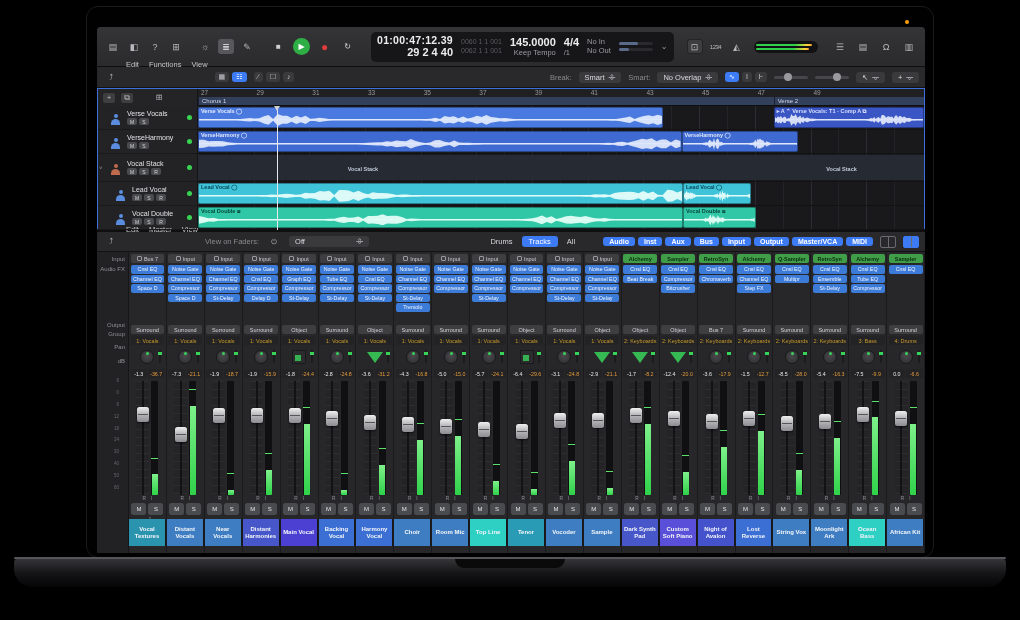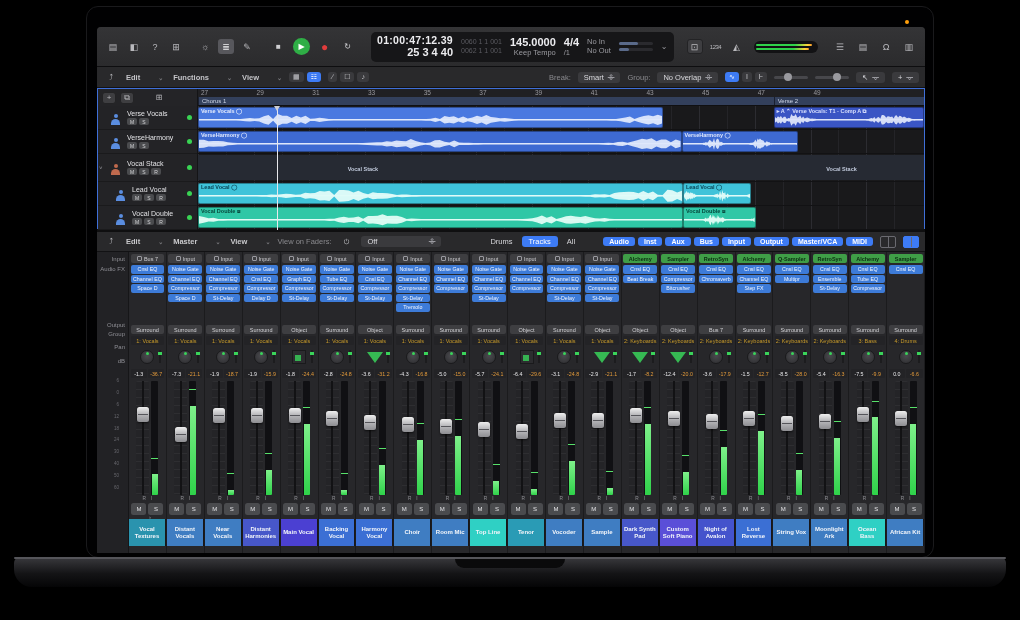--- a/index.html
+++ b/index.html
@@ -30,21 +30,21 @@
   .lcd .sub{font-size:7.5px;color:#9a9aa0;}
   .cpu{display:flex;flex-direction:column;gap:3px;}
   .cpu .bar{width:34px;height:3px;background:#2a2a2e;border-radius:2px;position:relative;}
   .cpu .bar i{position:absolute;left:0;top:0;height:100%;border-radius:2px;background:#5a6a8a;}
   .chev{color:#9a9aa0;font-size:8px;}
   .mmeter{width:64px;height:12px;background:#121214;border-radius:6px;margin-left:4px;position:relative;overflow:hidden;}
   .mmeter i{position:absolute;left:2px;top:3px;height:2.5px;border-radius:2px;background:linear-gradient(90deg,#2fd24a 70%,#ffd43a 92%,#ff9f2a);}
   .mmeter i.b2{top:7px;}
   
   .ttb{height:21px;background:#29292b;border-bottom:1px solid #121214;display:flex;align-items:center;padding:0 6px;gap:7px;font-size:7.5px;color:#c4c4c8;}
-  .menu{display:flex;align-items:center;gap:18px;font-weight:bold;}
+  .menu{display:flex;align-items:center;gap:18px;font-weight:normal;flex-direction:column;}
   .menu s{color:#7a7a7e;text-decoration:none;font-size:6px;}
   .tool{padding:1px 4px;border-radius:3px;background:#3a3a3d;font-size:7px;}
   .tool.blue{background:#3d7bf5;color:#fff;}
   .lbl{color:#8a8a8e;}
   .pill{background:#3a3a3d;border-radius:3px;padding:1px 6px;color:#dadade;display:flex;gap:4px;align-items:center;}
   .slider{width:34px;height:3px;background:#47474b;border-radius:2px;position:relative;}
   .slider i{position:absolute;top:-2.5px;width:8px;height:8px;border-radius:50%;background:#99999e;}
   
   .tracks{height:141px;border:1px solid #3f6fd8;background:#1b1b1d;display:grid;grid-template-columns:100px 1fr;grid-template-rows:17px 1fr;}
   .corner{background:#242427;border-right:1px solid #141416;display:flex;align-items:center;gap:4px;padding:0 4px;}
@@ -150,21 +150,21 @@
         <span class="tgroup">
           <span class="tp">■</span>
           <span class="tp play">▶</span>
           <span class="tp rec">●</span>
           <span class="tp">↻</span>
         </span>
 
         <div class="lcd">
           <div class="col" style="text-align:right">
             <span class="big">01:00:47:12.39</span>
-            <span class="mid">25 3 4  40</span>
+            <span class="mid">29 2 4  40</span>
           </div>
           <div class="col dim" style="text-align:right">
             <span>0060 1 1 001</span>
             <span>0062 1 1 001</span>
           </div>
           <div class="col" style="text-align:right">
             <span class="mid">145.0000</span>
             <span class="sub">Keep Tempo</span>
           </div>
           <div class="col">
@@ -225,21 +225,21 @@
             <span class="tool">∕</span>
             <span class="tool">☐</span>
             <span class="tool">♪</span>
           </span>
         <span style="margin-left:auto"></span>
         <span class="lbl">Break:</span>
         <span class="pill">
             <span>Smart</span>
             <s class="chev">⇕</s>
           </span>
-        <span class="lbl">Group:</span>
+        <span class="lbl">Smart:</span>
         <span class="pill">
             <span>No Overlap</span>
             <s class="chev">⇕</s>
           </span>
         <span id="trkRightTools" style="display:flex;gap:3px">
             <span class="tool blue">∿</span>
             <span class="tool">Ι</span>
             <span class="tool">Ⱶ</span>
           </span>
         <span class="slider">

